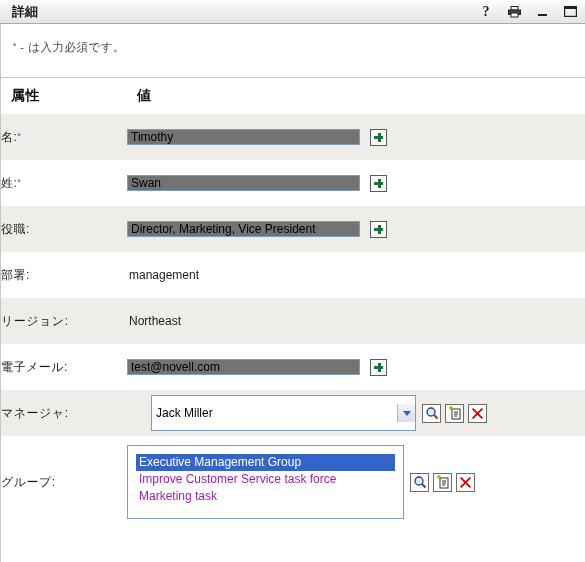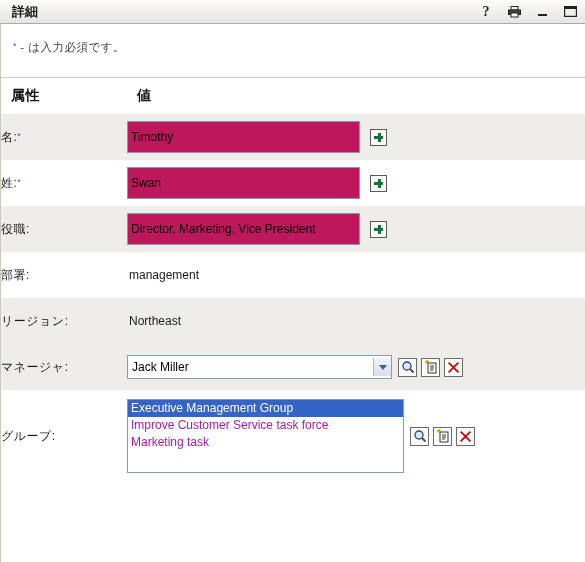--- a/index.html
+++ b/index.html
@@ -144,24 +144,24 @@
 
   .static-val {
     font-size: 12px;
     color: #1a1a1a;
     padding-left: 2px;
   }
 
   
   .tinput {
     width: 233px;
-    height: 32px;
+    height: 16px;
     box-sizing: border-box;
     border: 1px solid #7f9db9;
-    background: #be185d;
+    background: #737373;
     font-family: "Liberation Sans", "DejaVu Sans", sans-serif;
     font-size: 12px;
     color: #000;
     padding: 1px 3px;
     outline: none;
   }
 
   
   .plusbtn {
     width: 17px;
@@ -183,26 +183,27 @@
     left: 3px; right: 3px; top: 6.5px; height: 3px;
   }
   .plusbtn::after {
     top: 3px; bottom: 3px; left: 6.5px; width: 3px;
   }
 
   
   .sel-wrap {
     position: relative;
     width: 265px;
-    height: 24px;
+    height: 36px;
     box-sizing: border-box;
     border: 1px solid #7f9db9;
     background: #ffffff;
     display: flex;
     align-items: center;
+    margin-left: 24px;
   }
   .sel-text {
     font-size: 12px;
     padding-left: 4px;
     color: #000;
     flex: 1;
     white-space: nowrap;
     overflow: hidden;
   }
   .sel-arrow {
@@ -224,21 +225,21 @@
   }
 
   
   .listbox {
     width: 277px;
     height: 74px;
     box-sizing: border-box;
     border: 1px solid #7f9db9;
     background: #ffffff;
     overflow: hidden;
-    padding: 0;
+    padding: 8px;
   }
   .lb-item {
     font-size: 12px;
     line-height: 15px;
     padding: 1px 3px;
     color: #a21caf;
     white-space: nowrap;
   }
   .lb-item.sel {
     background: #3464c8;
@@ -361,20 +362,29 @@
 
       <tr class="shade">
         <td class="lbl">リージョン:</td>
         <td>
           <div class="cellwrap">
             <span class="static-val">Northeast</span>
           </div>
         </td>
       </tr>
 
+      <tr class="plain">
+        <td class="lbl">電子メール:</td>
+        <td>
+          <div class="cellwrap">
+            <input class="tinput" type="text" value="test@novell.com" style="">
+            <div class="plusbtn"></div>
+          </div>
+        </td>
+      </tr>
 
       <tr class="shade">
         <td class="lbl">マネージャ:</td>
         <td>
           <div class="cellwrap">
             <div class="sel-wrap">
               <span class="sel-text">Jack Miller</span>
               <span class="sel-arrow">
                   <i></i>
                 </span>

